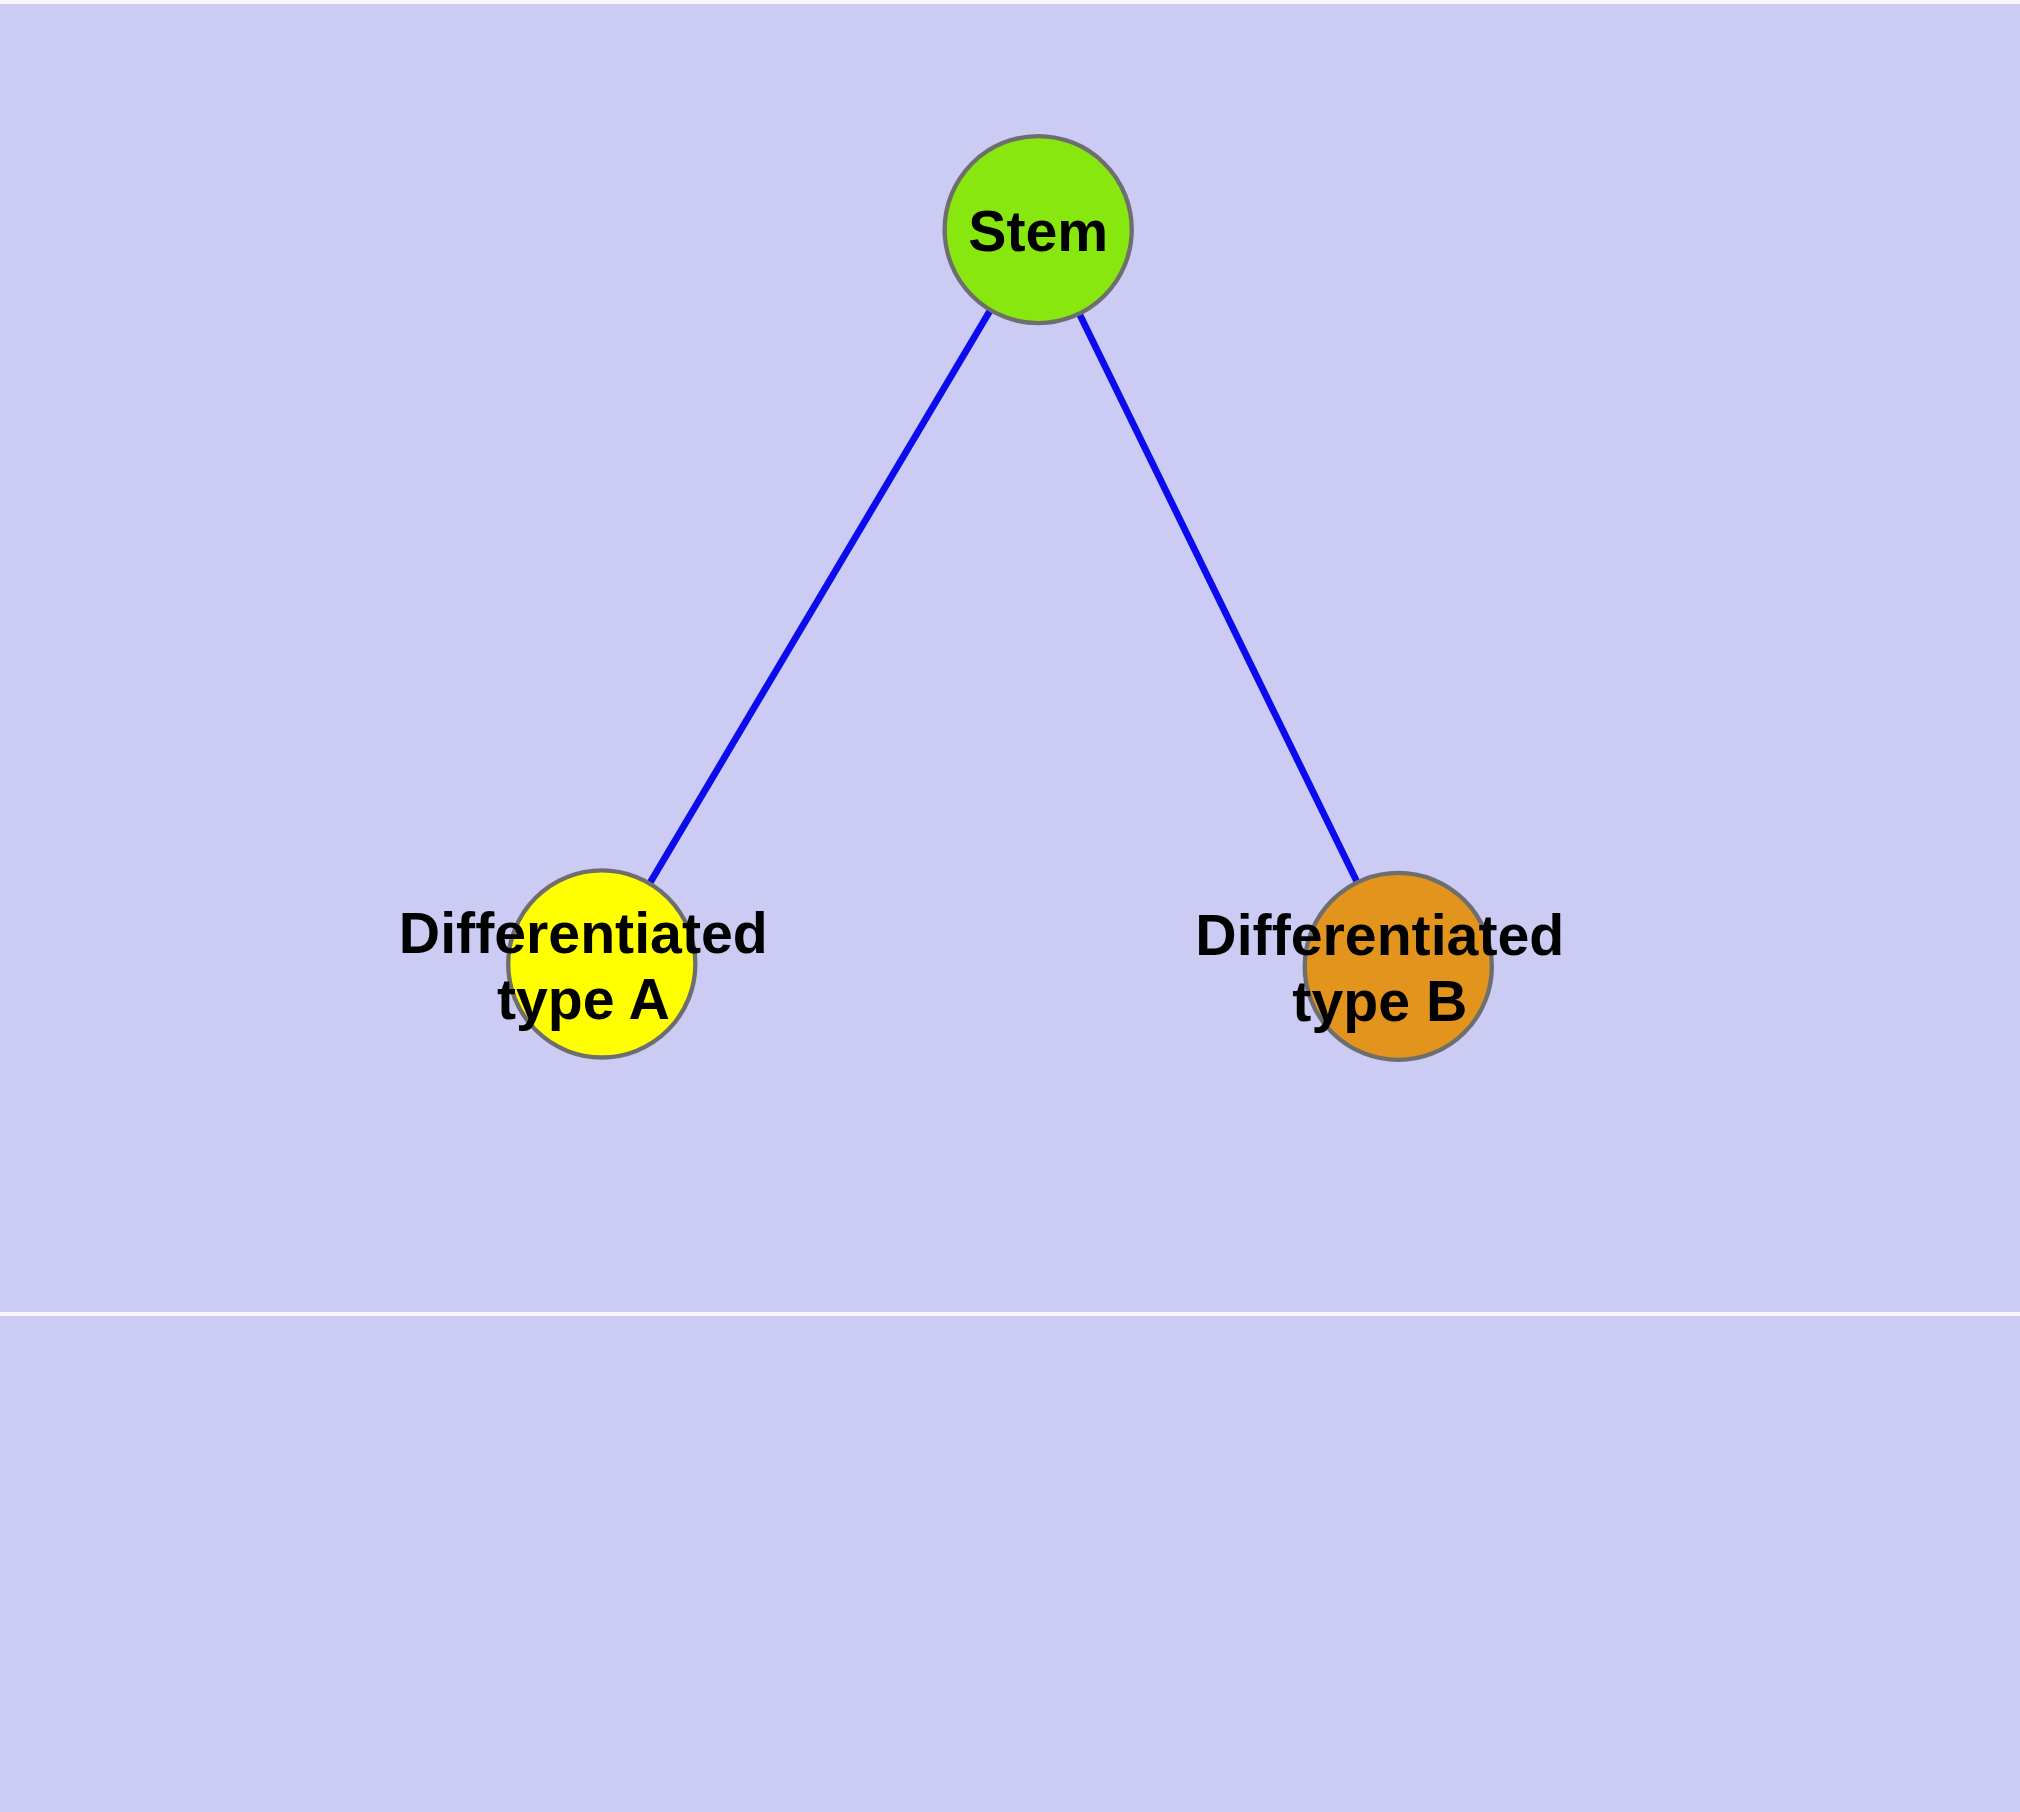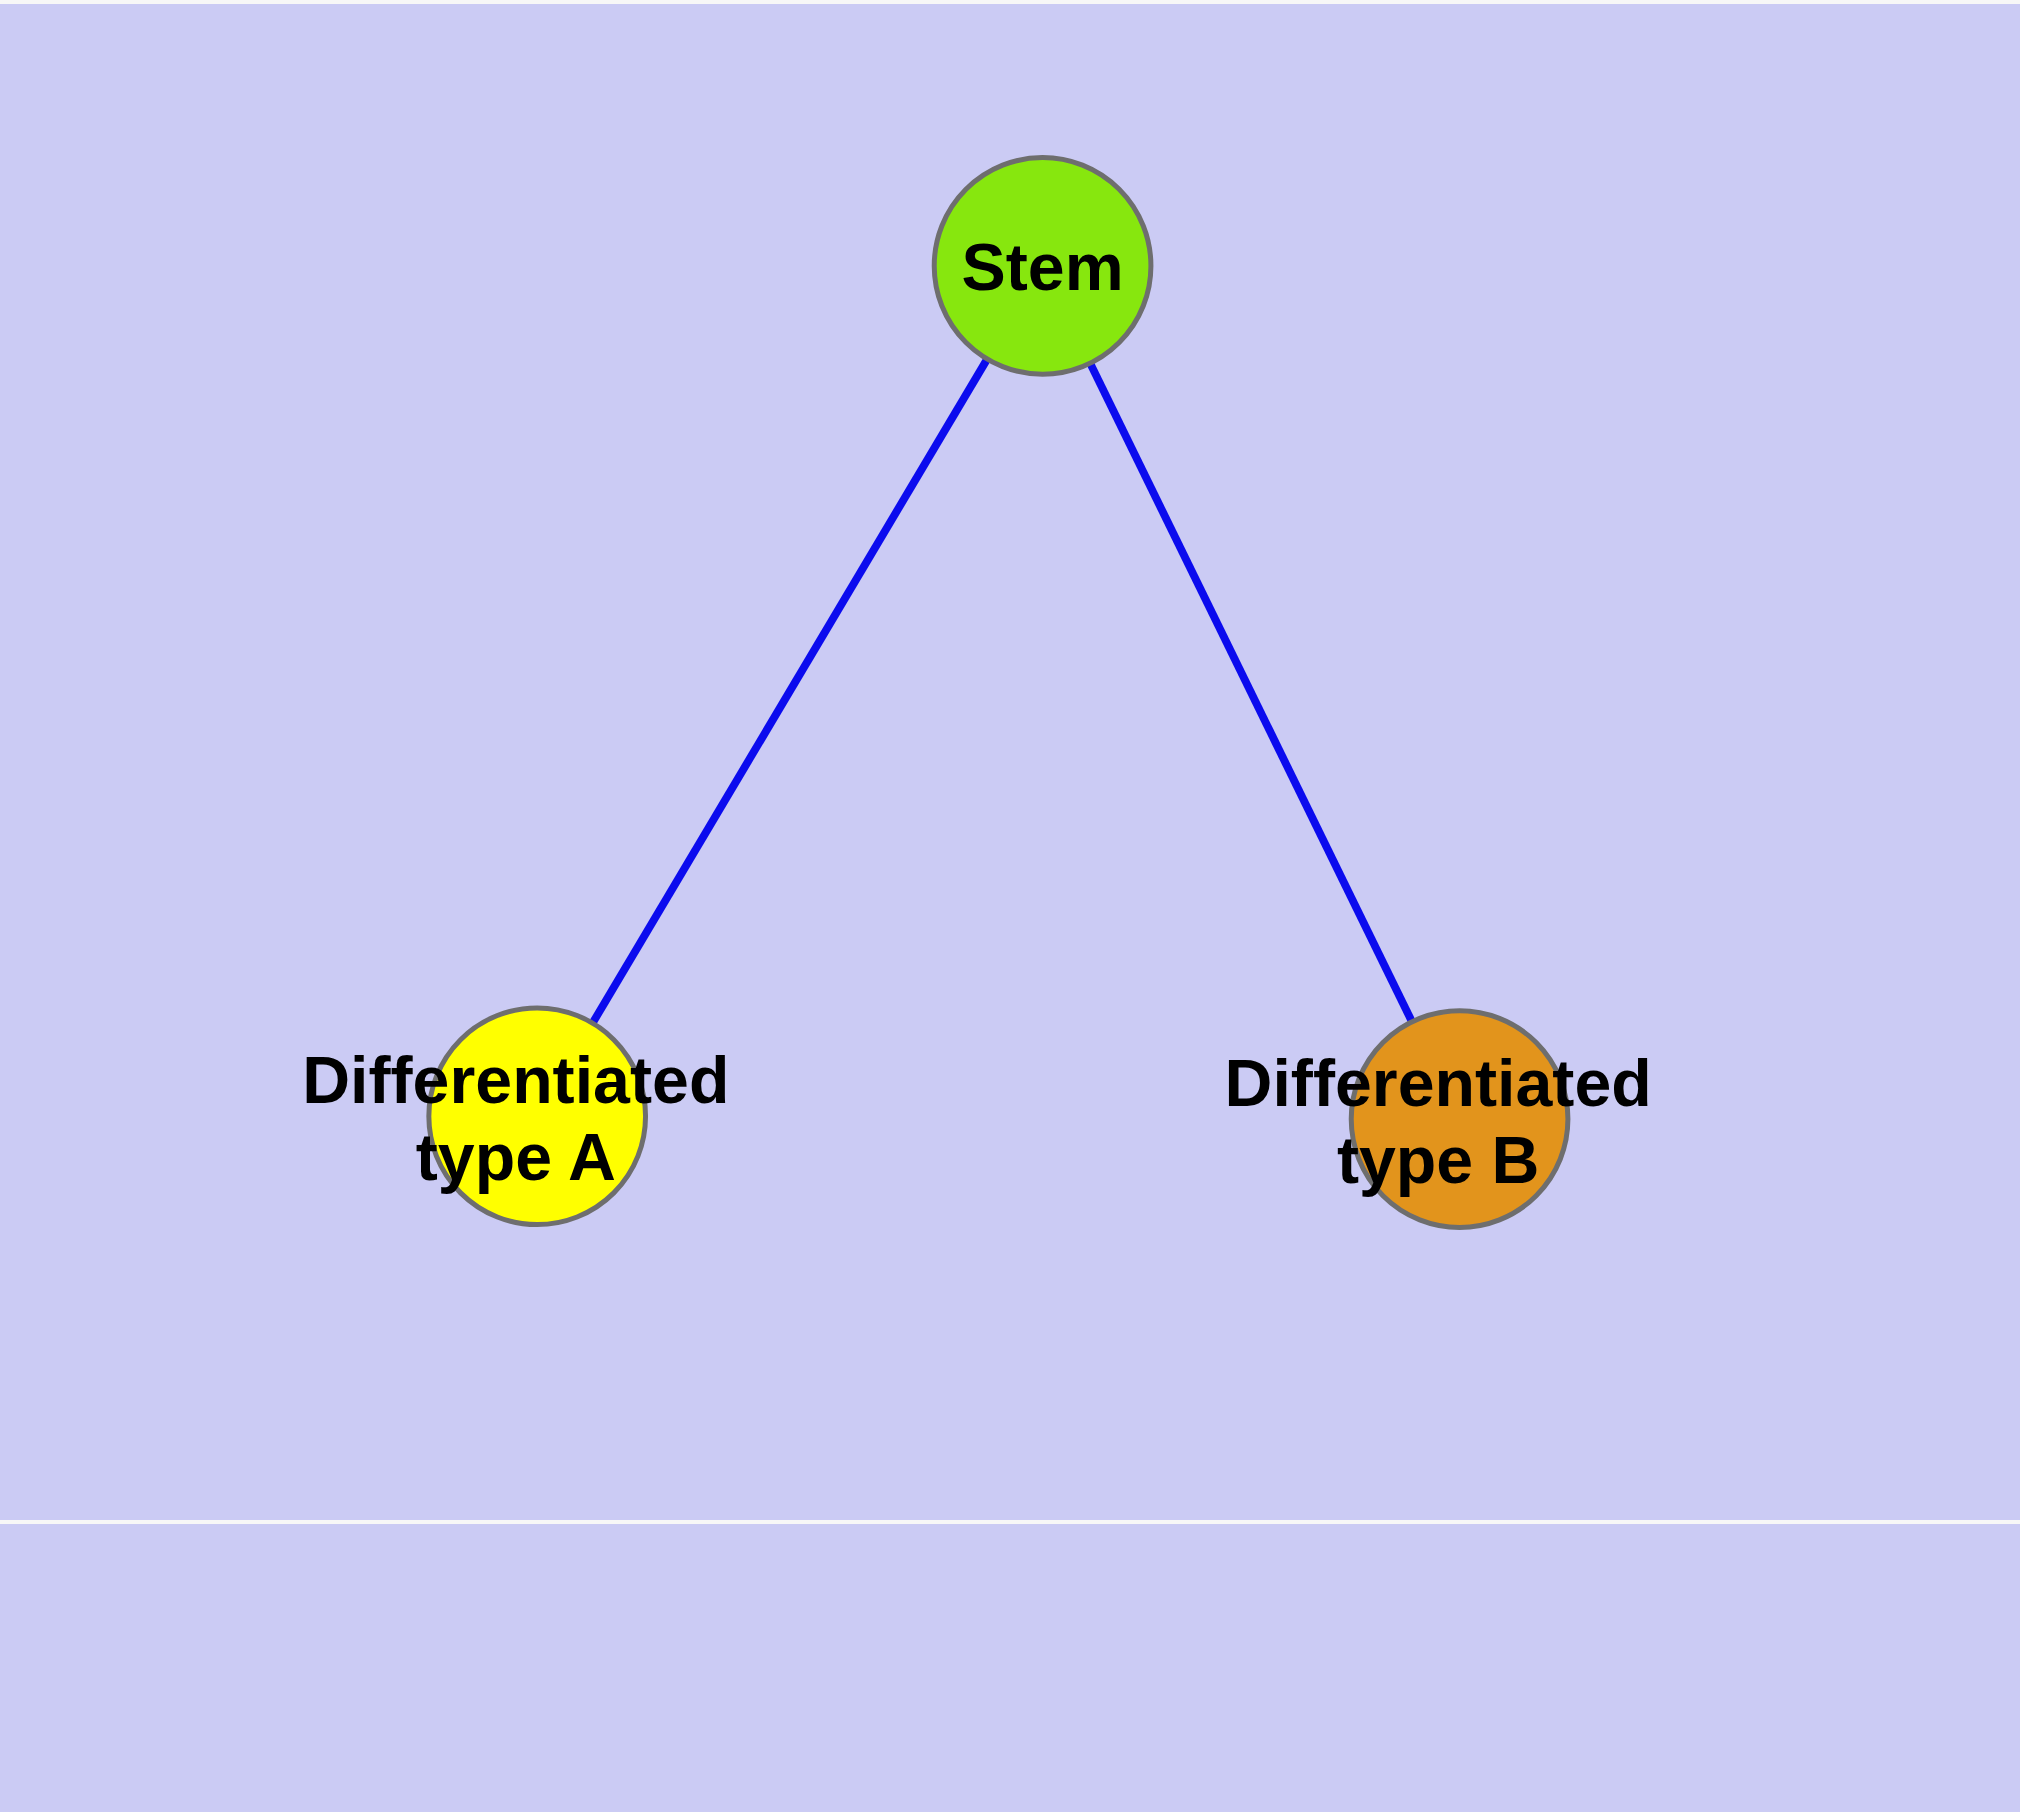--- a/index.html
+++ b/index.html
@@ -3,21 +3,21 @@
 <meta charset="utf-8">
 <style>
   html, body {
     margin: 0;
     padding: 0;
     background: #CBCBF4;
   }
   .stage {
     position: relative;
     width: 2021px;
-    height: 1524px;
+    height: 1316px;
     background: #CBCBF4;
     overflow: hidden;
     font-family: "Liberation Sans", sans-serif;
   }
   .edge-strip {
     position: absolute;
     left: 0;
     width: 100%;
     height: 4.2px;
     background: #F7F7F7;

